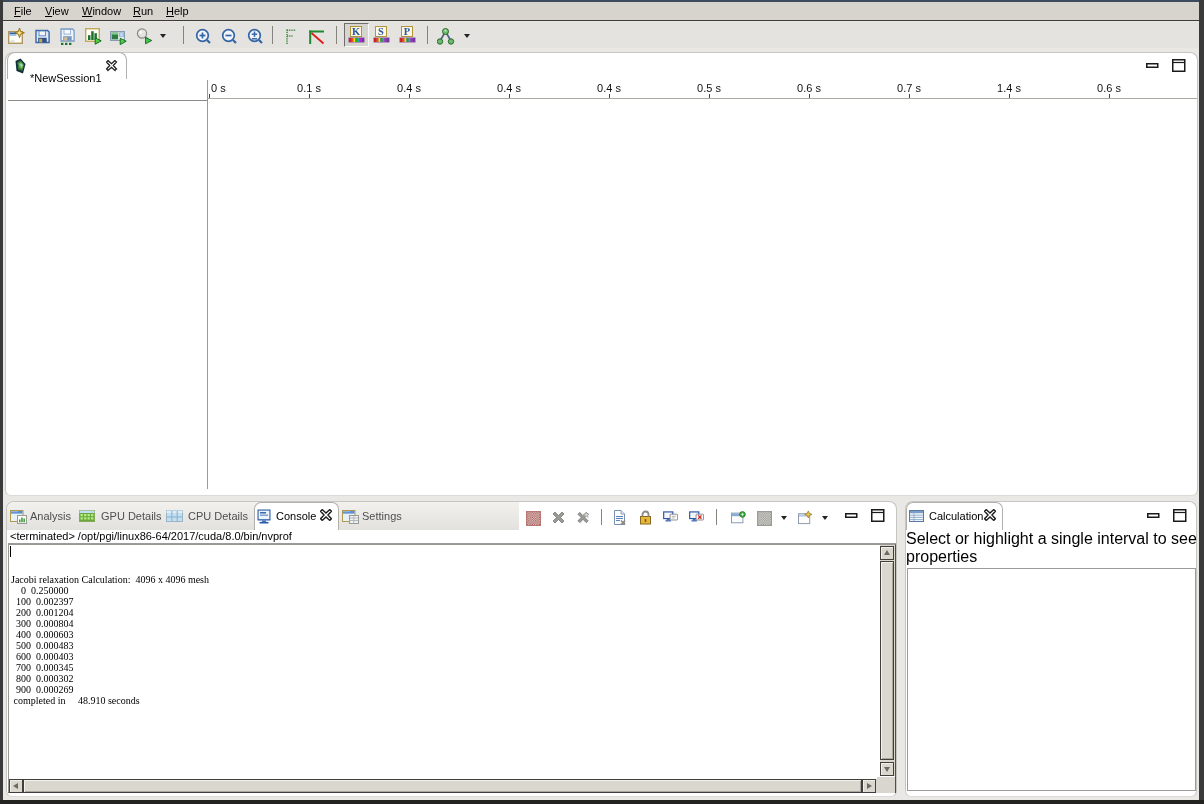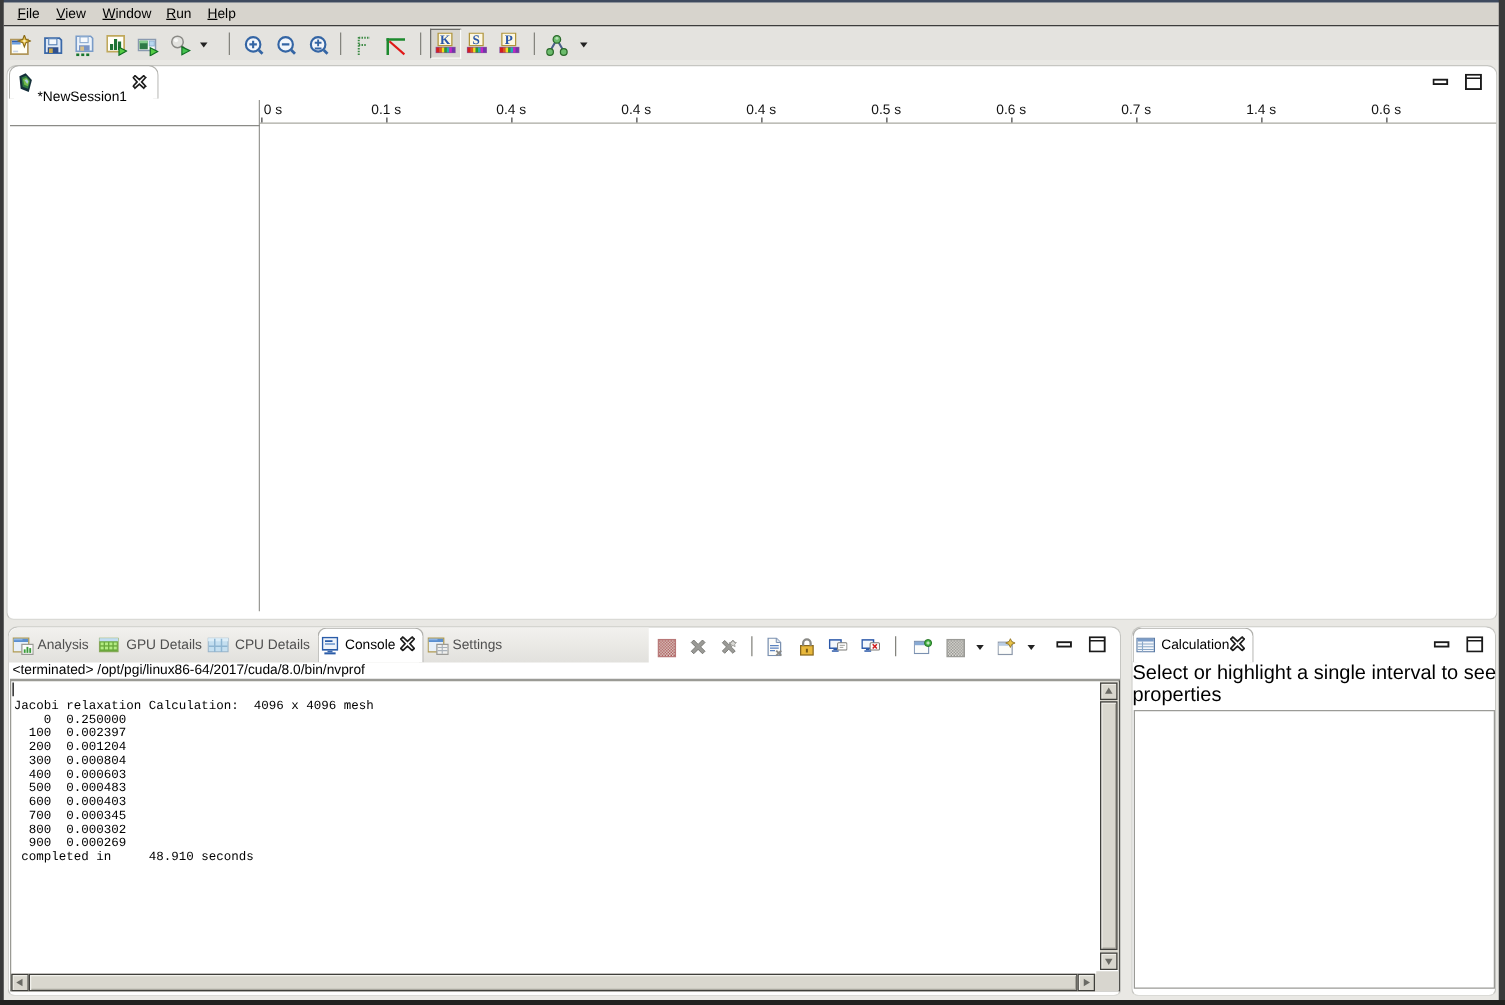--- a/index.html
+++ b/index.html
@@ -29,21 +29,21 @@
 
 #consolep { left:6px; top:501px; width:891px; height:296px; background:#fff; border:1px solid #c6c6c2; border-bottom-color:#dadad6; border-radius:8px 8px 6px 6px; }
 #ctabs { left:7px; top:502px; width:512px; height:28px; background:linear-gradient(#f2f1ee,#e2e1dd); border-radius:8px 0 0 0; }
 #contab { left:254px; top:502px; width:85px; height:28px; background:#fff; border:1px solid #b0b0ac; border-bottom:none; border-radius:7px 7px 0 0; }
 .btabtxt { position:absolute; top:510px; font-size:11px; color:#4f4f4f; }
 .btabico { position:absolute; top:510px; }
 .cti { position:absolute; top:510px; width:15px; height:15px; }
 #termline { left:10px; top:530px; font-size:11px; color:#000; position:absolute; }
 #termsep { left:8px; top:543px; width:888px; height:1px; background:#9b9b97; }
 #conwidget { left:8px; top:544px; width:888px; height:249px; border:1px solid #9a9a94; border-right-color:#4f4f4b; border-bottom-color:#4f4f4b; background:#fff; }
-#context { left:11px; top:560px; font-family:Liberation Mono, monospace; font-size:10px; line-height:11px; color:#000; white-space:pre; position:absolute; }
+#context { left:11px; top:574px; font-family:Liberation Serif, serif; font-size:10px; line-height:11px; color:#000; white-space:pre; position:absolute; }
 #caret { left:10px; top:546px; width:1px; height:11px; background:#000; }
 
 .sbtrack { position:absolute; background:#d9d7ce; }
 .sbbtn { position:absolute; width:15px; height:15px; background:#d9d7ce; border:1px solid #3f3f3b; box-shadow:inset 1px 1px 0 #f0efe9; }
 .sbthumb { position:absolute; background:#d9d7ce; border:1px solid #3f3f3b; box-shadow:inset 1px 1px 0 #f2f1ec, inset -1px -1px 0 #a9a79e; }
 .arr { position:absolute; width:0; height:0; }
 
 #propsp { left:905px; top:501px; width:292px; height:296px; background:#fff; border:1px solid #c6c6c2; border-bottom-color:#dadad6; border-radius:8px 8px 6px 6px; }
 #ptabs { left:906px; top:502px; width:290px; height:27px; background:#fff; border-radius:8px 8px 0 0; }
 #proptab { left:906px; top:502px; width:97px; height:28px; background:#fff; border:1px solid #b0b0ac; border-bottom:none; border-radius:7px 7px 0 0; }

